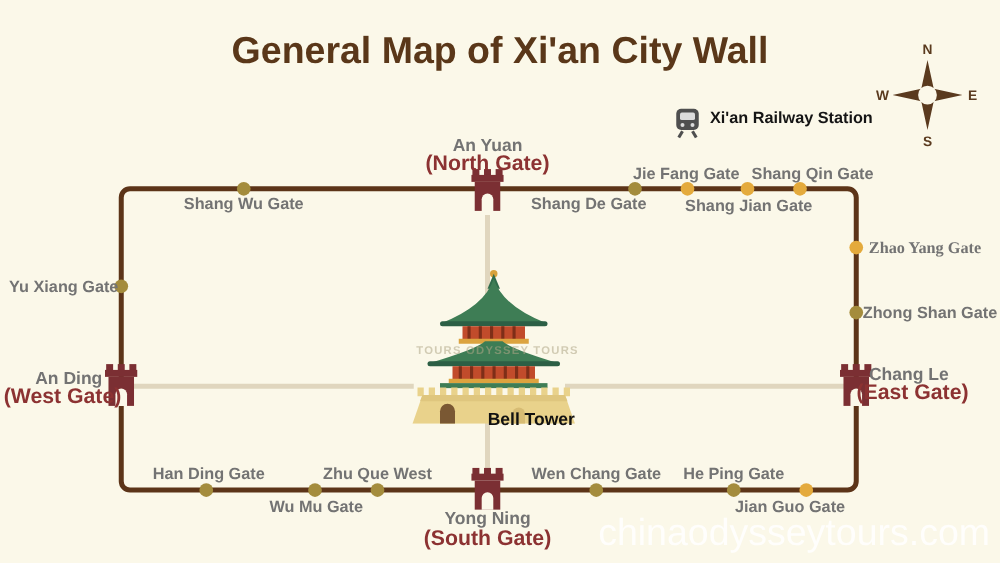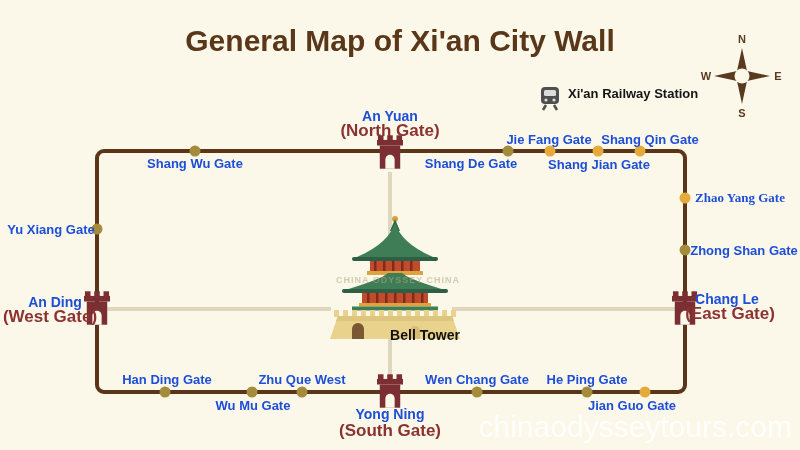--- a/index.html
+++ b/index.html
@@ -6,21 +6,21 @@
   .stage{position:relative;width:800px;height:450px;background:#FBF8E9;overflow:hidden;
          font-family:"Liberation Sans",sans-serif;}
   .title{position:absolute;top:24px;left:0;width:100%;text-align:center;margin:0;
          font-size:30px;font-weight:bold;color:#5A3719;}
   .wall{position:absolute;left:95px;top:149px;width:584px;height:237px;
         border:4px solid #5C3418;border-radius:9px;}
   .street{position:absolute;background:#E0D6BE;}
   .dot{position:absolute;width:11px;height:11px;border-radius:50%;
        transform:translate(-50%,-50%);}
   .glabel{position:absolute;transform:translate(-50%,-50%);white-space:nowrap;
-          font-size:13px;font-weight:bold;color:#1d4ed8;}
+          font-size:13px;font-weight:bold;color:#737373;}
   .mname{font-size:14px;}
   .msub{font-size:17px;color:#8C3232;}
   .gate-icon{position:absolute;width:26px;height:34px;}
   .compass{position:absolute;left:700px;top:30px;}
   .railway{position:absolute;left:538px;top:86px;display:flex;align-items:flex-start;gap:6px;}
   .railway span{font-size:13px;font-weight:600;color:#151515;white-space:nowrap;}
   .belltower{position:absolute;left:318px;top:213px;width:154px;height:126px;}
   .belltower-label{position:absolute;left:425px;top:335px;transform:translate(-50%,-50%);
                    font-size:14px;font-weight:bold;color:#111;white-space:nowrap;}
   .tower-wm{position:absolute;left:398px;top:280px;transform:translate(-50%,-50%);
@@ -175,17 +175,17 @@
     <rect x="34" y="93.5" width="86" height="4" fill="#3E7D55"></rect>
     <g fill="#E9D28B">
       <path d="M16,97h5v7h-5z M25,97h5v7h-5z M34,97h5v7h-5z M43,97h5v7h-5z M52,97h5v7h-5z M61,97h5v7h-5z M70,97h5v7h-5z M79,97h5v7h-5z M88,97h5v7h-5z M97,97h5v7h-5z M106,97h5v7h-5z M115,97h5v7h-5z M124,97h5v7h-5z M133,97h5v7h-5z"></path>
       <path d="M20,103 L134,103 L142,126 L12,126 Z"></path>
     </g>
     <path d="M20,103 L134,103 L136,108 L18,108 Z" fill="#DFC67E"></path>
     <path d="M34,126 v-10 a6,6 0 0 1 12,0 v10 z" fill="#7A5833"></path>
     <path d="M92,126 v-8 a5,5 0 0 1 10,0 v8 z" fill="#D7BC74"></path>
   </svg>
 
-  <div class="tower-wm">CHINA ODYSSEY CHINA</div>
+  <div class="tower-wm">TOURS ODYSSEY TOURS</div>
   <div class="belltower-label">Bell Tower</div>
 
   <div class="watermark">chinaodysseytours.com</div>
 </div>
 
 </body></html>

